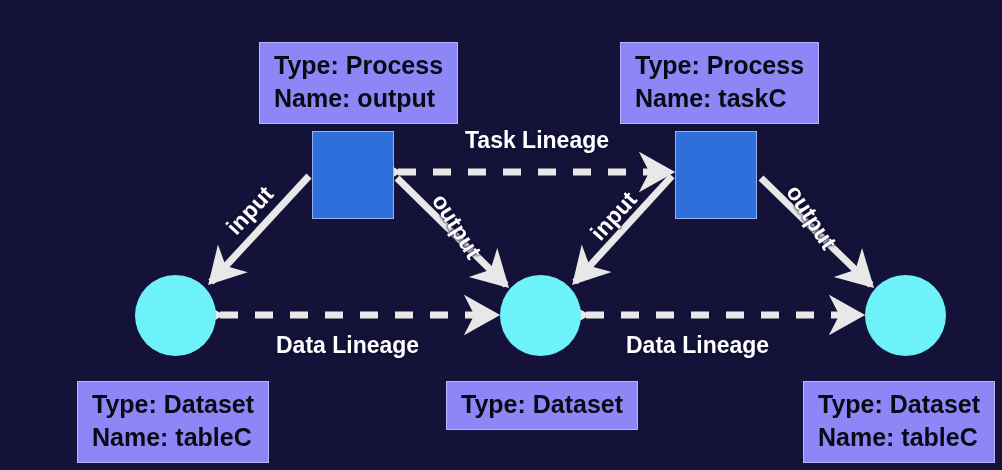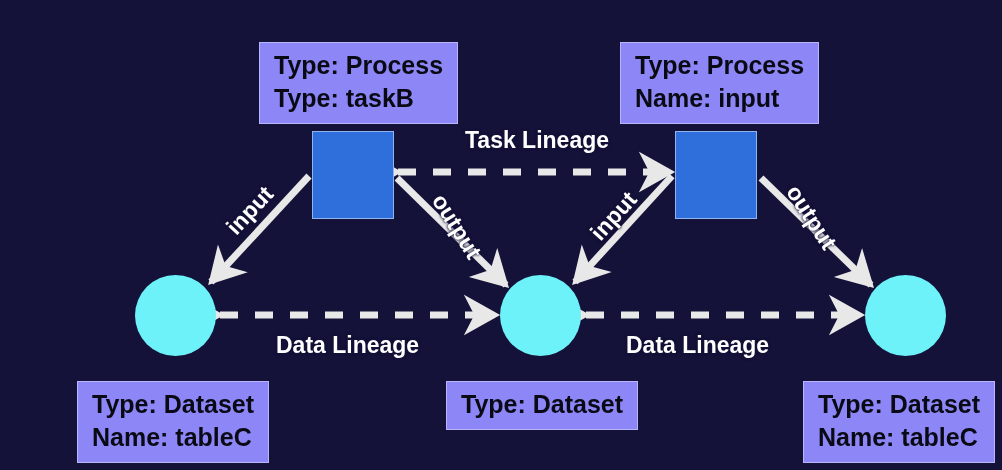--- a/index.html
+++ b/index.html
@@ -101,26 +101,26 @@
 
   <div class="sq-node" style="left:277px; top:131px; width:82px; height:88px;"></div>
   <div class="sq-node" style="left:640px; top:131px; width:82px; height:88px;"></div>
 
   <div class="circ-node" style="left:100px; top:275px; width:81px; height:81px;"></div>
   <div class="circ-node" style="left:465px; top:275px; width:81px; height:81px;"></div>
   <div class="circ-node" style="left:830px; top:275px; width:81px; height:81px;"></div>
 
   <div class="info-box" style="left:224px; top:42px;">
     <span class="line">Type: Process</span>
-    <span class="line">Type: taskB</span>
+    <span class="line">Name: output</span>
   </div>
 
   <div class="info-box" style="left:585px; top:42px;">
     <span class="line">Type: Process</span>
-    <span class="line">Name: input</span>
+    <span class="line">Name: taskC</span>
   </div>
 
   <div class="info-box" style="left:42px; top:381px;">
     <span class="line">Type: Dataset</span>
     <span class="line">Name: tableC</span>
   </div>
 
   <div class="info-box" style="left:411px; top:381px;">
     <span class="line">Type: Dataset</span>
   </div>

